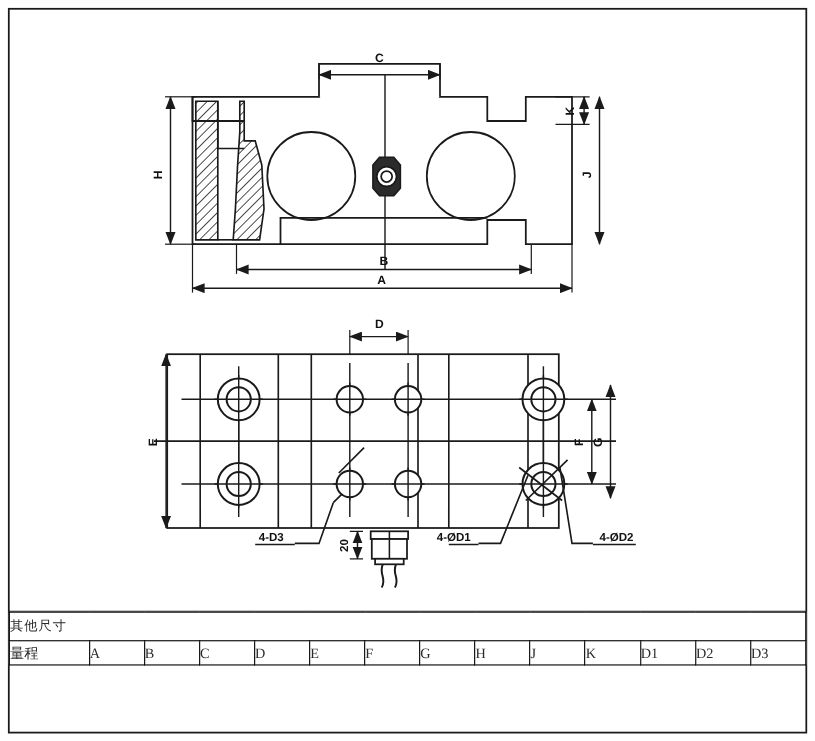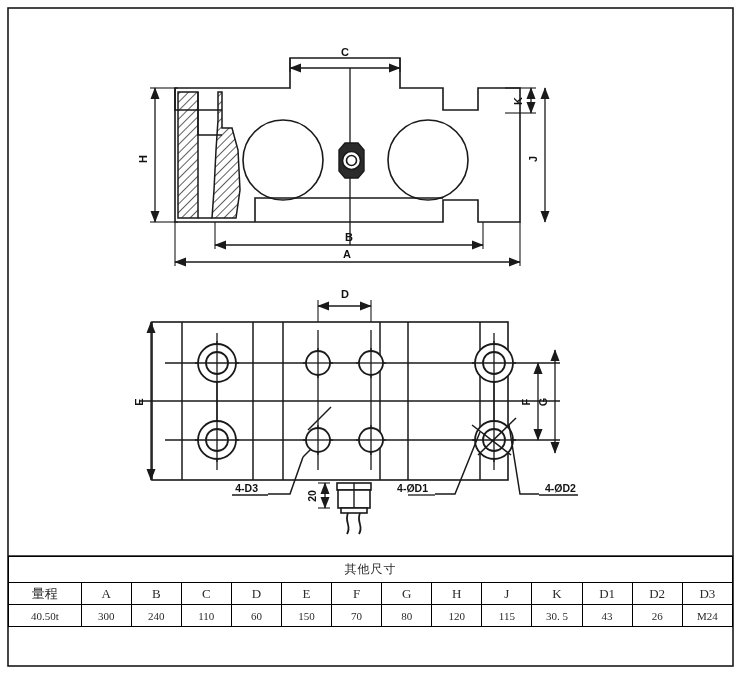--- a/index.html
+++ b/index.html
@@ -32,21 +32,21 @@
     left:8px;top:556px;
     width:725px;
     border-collapse:collapse;
     font-family:"Liberation Serif", serif;
     font-size:11px;
     color:#2a2a2a;
     background:#fff;
   }
   #dimtable td,#dimtable th{
     border:1px solid #000;
-    text-align:center;
+    text-align:left;
     padding:0;
     height:21px;
     font-weight:normal;
     white-space:nowrap;
   }
   #dimtable .title-cell{
     height:25px;
     font-size:12px;
     letter-spacing:1px;
   }
@@ -292,30 +292,14 @@
       <td class="cx">E</td>
       <td class="cx">F</td>
       <td class="cx">G</td>
       <td class="cx">H</td>
       <td class="cx">J</td>
       <td class="cx">K</td>
       <td class="cx">D1</td>
       <td class="cx">D2</td>
       <td class="cx">D3</td>
     </tr>
-    <tr>
-      <td>40.50t</td>
-      <td>300</td>
-      <td>240</td>
-      <td>110</td>
-      <td>60</td>
-      <td>150</td>
-      <td>70</td>
-      <td>80</td>
-      <td>120</td>
-      <td>115</td>
-      <td>30. 5</td>
-      <td>43</td>
-      <td>26</td>
-      <td>M24</td>
-    </tr>
   </tbody>
 </table>
 
 </body></html>

